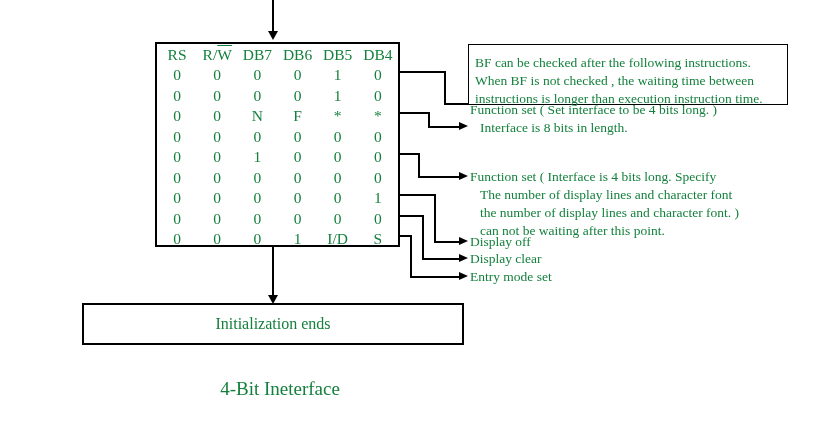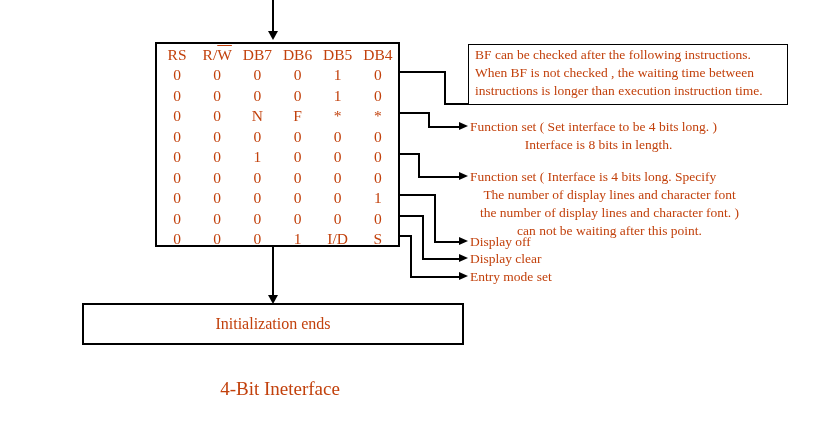--- a/index.html
+++ b/index.html
@@ -7,21 +7,21 @@
     margin: 0;
     padding: 0;
     background: #ffffff;
   }
   #root {
     position: relative;
     width: 838px;
     height: 443px;
     background: #ffffff;
     font-family: "Liberation Serif", "DejaVu Serif", serif;
-    color: #c2410c;
+    color: #15803d;
     overflow: hidden;
   }
 
   
   .vline {
     position: absolute;
     background: #000;
     width: 2px;
   }
   .arrowhead-down {
@@ -75,39 +75,38 @@
   
   #note-box {
     position: absolute;
     left: 468px;
     top: 44px;
     width: 320px;
     height: 61px;
     border: 1.5px solid #000;
     box-sizing: border-box;
     background: #fff;
-    padding: 1px 0 0 6px;
+    padding: 9px 0 0 6px;
   }
   #note-box .nl {
     font-size: 13.5px;
     line-height: 18px;
     white-space: nowrap;
   }
 
   
   .anno {
     position: absolute;
     font-size: 13.5px;
     line-height: 18px;
     white-space: nowrap;
   }
   .anno .cont {
     display: block;
     padding-left: 10px;
-    text-align: center;
   }
 
   
   .hline {
     position: absolute;
     background: #000;
     height: 2px;
   }
   .arrowhead-right {
     position: absolute;
@@ -277,21 +276,21 @@
   <div class="hline" style="left:400px; top:215px; width:24px;"></div>
   <div class="vline" style="left:422px; top:215px; height:45px;"></div>
   <div class="hline" style="left:422px; top:258px; width:40px;"></div>
   <div class="arrowhead-right" style="left:459px; top:254px;"></div>
 
   <div class="hline" style="left:400px; top:235px; width:12px;"></div>
   <div class="vline" style="left:410px; top:235px; height:43px;"></div>
   <div class="hline" style="left:410px; top:276px; width:52px;"></div>
   <div class="arrowhead-right" style="left:459px; top:272px;"></div>
 
-  <div class="anno" style="left:470px; top:118px;">
+  <div class="anno" style="left:470px; top:101px;">
     <span>Function set ( Set interface to be 4 bits long. )</span>
     <span class="cont">Interface is 8 bits in length.</span>
   </div>
 
   <div class="anno" style="left:470px; top:168px;">
     <span>Function set ( Interface is 4 bits long. Specify</span>
     <span class="cont">The number of display lines and character font</span>
     <span class="cont">the number of display lines and   character font. )</span>
     <span class="cont">can not be waiting after this point.</span>
   </div>

